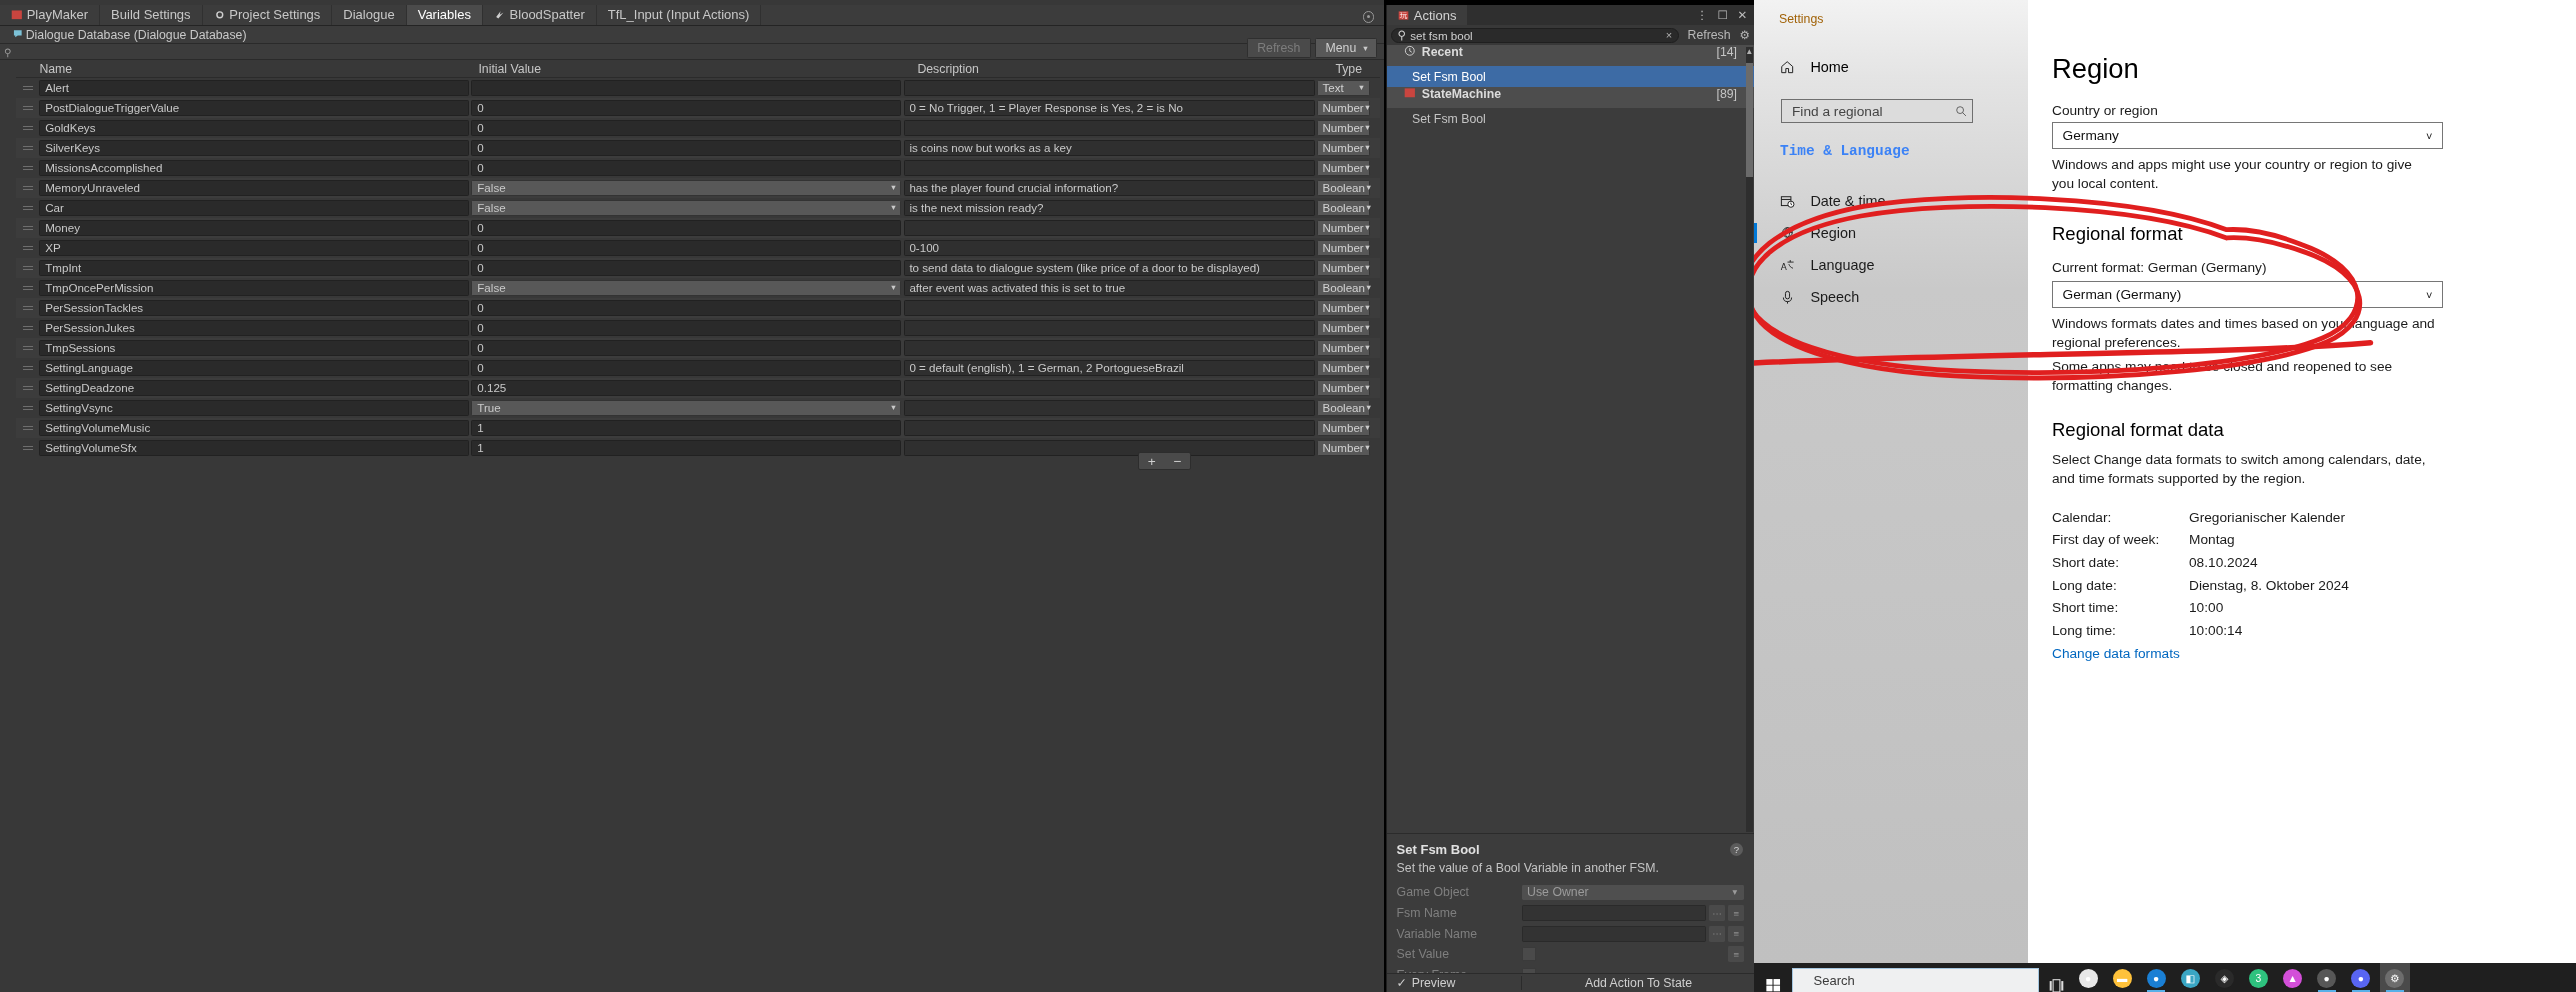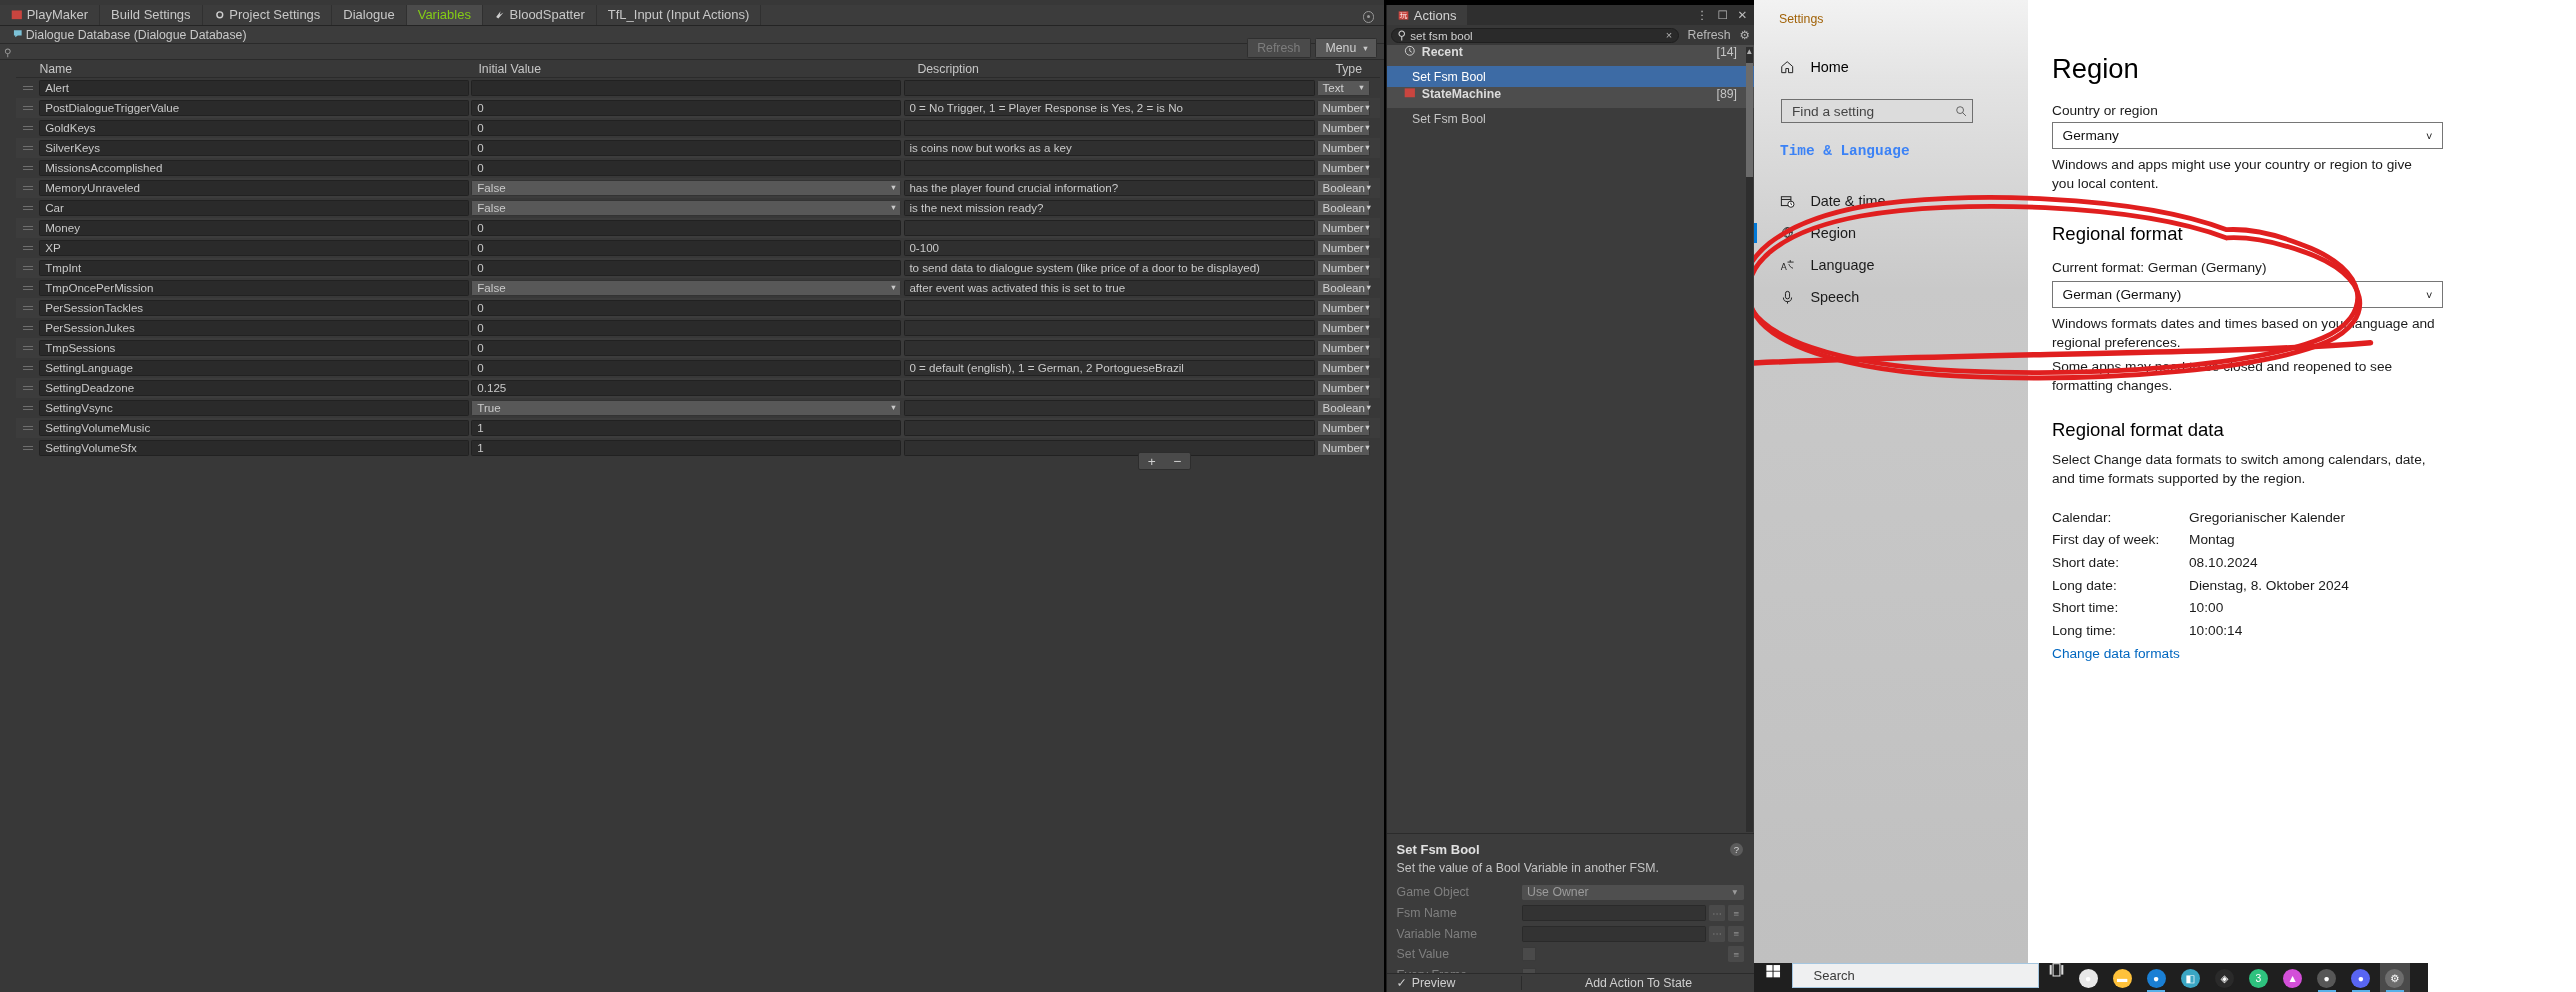--- a/index.html
+++ b/index.html
@@ -19,21 +19,21 @@
   .unity-toolbar {
     position: absolute; left: 0; top: 4.8px; width: 1384px; height: 21px;
     background: #3c3c3c; display: flex; align-items: stretch;
     border-bottom: 0.7px solid #242424;
   }
   .u-tab {
     display: flex; align-items: center; gap: 4.1px;
     padding: 0 11px; font-size: 13px; color: #c8c8c8;
     border-right: 0.7px solid #303030;
   }
-  .u-tab.active { background: #4b4b4b; color: #84cc16; }
+  .u-tab.active { background: #4b4b4b; color: #ffffff; }
   .u-tab-ico { width: 11.6px; height: 11.6px; display: inline-block; }
 
   .unity-breadcrumb {
     position: absolute; left: 0; top: 26px; width: 1384px; height: 18px;
     background: #3c3c3c; display: flex; align-items: center;
     padding-left: 12px; font-size: 12.3px; color: #c9c9c9;
     border-bottom: 0.7px solid #2a2a2a;
   }
   .bc-ico { width: 11.6px; height: 10.3px; margin-right: 2.1px; }
 
@@ -213,22 +213,22 @@
   .set-h2 { font-size: 18.5px; color: #000; }
   .set-link { font-size: 13.7px; color: #0067c0; }
   .set-dl { font-size: 13.7px; color: #1b1b1b; }
   .set-dl .r { display: flex; height: 22.6px; align-items: center; }
   .set-dl .k { width: 137px; flex: 0 0 137px; }
 
   .annot { position: absolute; left: 1754px; top: 0; width: 822px; height: 993px; pointer-events: none; }
 
   
   .taskbar {
-    position: absolute; left: 1754px; bottom: 0; width: 674px; height: 30px;
-    background: #1f1f1f; display: flex; align-items: flex-start;
+    position: absolute; left: 1754px; bottom: 0; width: 822px; height: 30px;
+    background: #1f1f1f; display: flex; align-items: flex-end;
   }
   .tb-start { width: 38px; display: flex; align-items: center; justify-content: center; }
   .tb-search {
     width: 247px; height: 25px; background: #eff0f1; border: 0.7px solid #a4c6e0;
     display: flex; align-items: center; padding-left: 20.6px;
     font-size: 13px; color: #3a3a3a;
   }
   .tb-taskview { width: 34px; display: flex; align-items: center; justify-content: center; }
   .tb-icons { display: flex; align-items: center; gap: 4.1px; }
   .tb-ico {
@@ -714,21 +714,21 @@
     <div class="set-title">Settings</div>
 
     <div class="set-home">
       <svg width="16.4" height="16.4" viewBox="0 0 24 24">
         <path d="M4 11 12 4l8 7v9h-6v-6h-4v6H4z" fill="none" stroke="#1b1b1b" stroke-width="1.4"></path>
       </svg>
       <span>Home</span>
     </div>
 
     <div class="set-find">
-      <span>Find a setting</span>
+      <span>Find a regional</span>
       <svg width="12.3" height="12.3" viewBox="0 0 18 18">
         <circle cx="7.5" cy="7.5" r="5" fill="none" stroke="#555" stroke-width="1.3"></circle>
         <line x1="11" y1="11" x2="16" y2="16" stroke="#555" stroke-width="1.3"></line>
       </svg>
     </div>
 
     <div class="set-cat">Time &amp; Language</div>
     <div class="set-nav" id="s-nav">
         <div class="set-nav-item">
           <span class="set-nav-ico">

